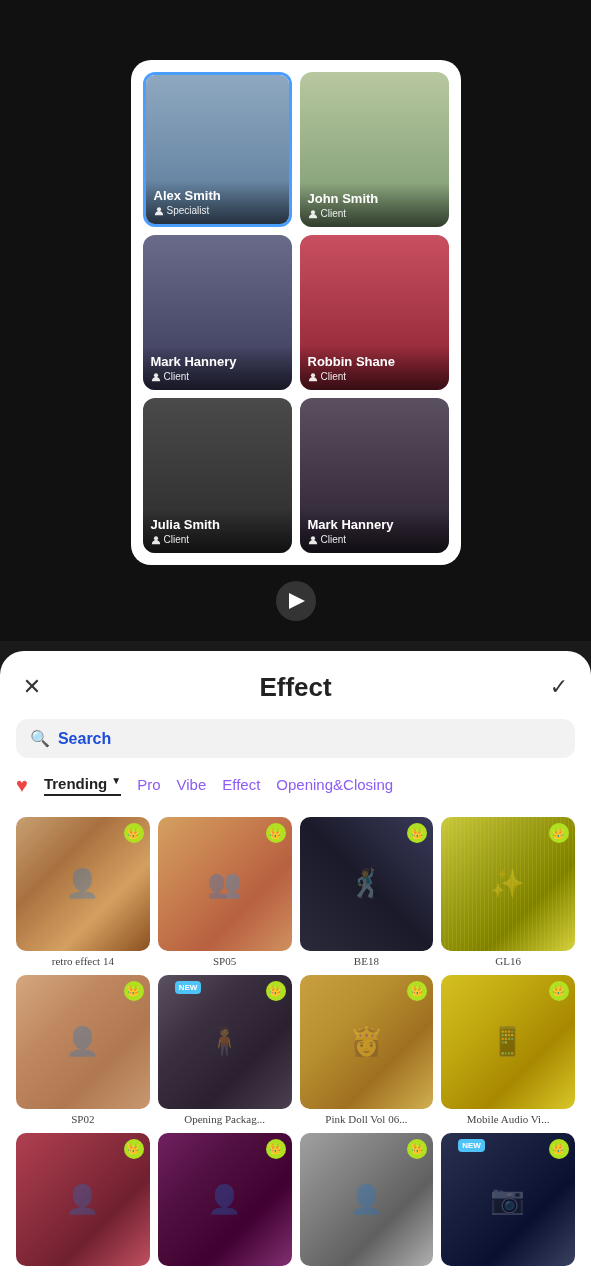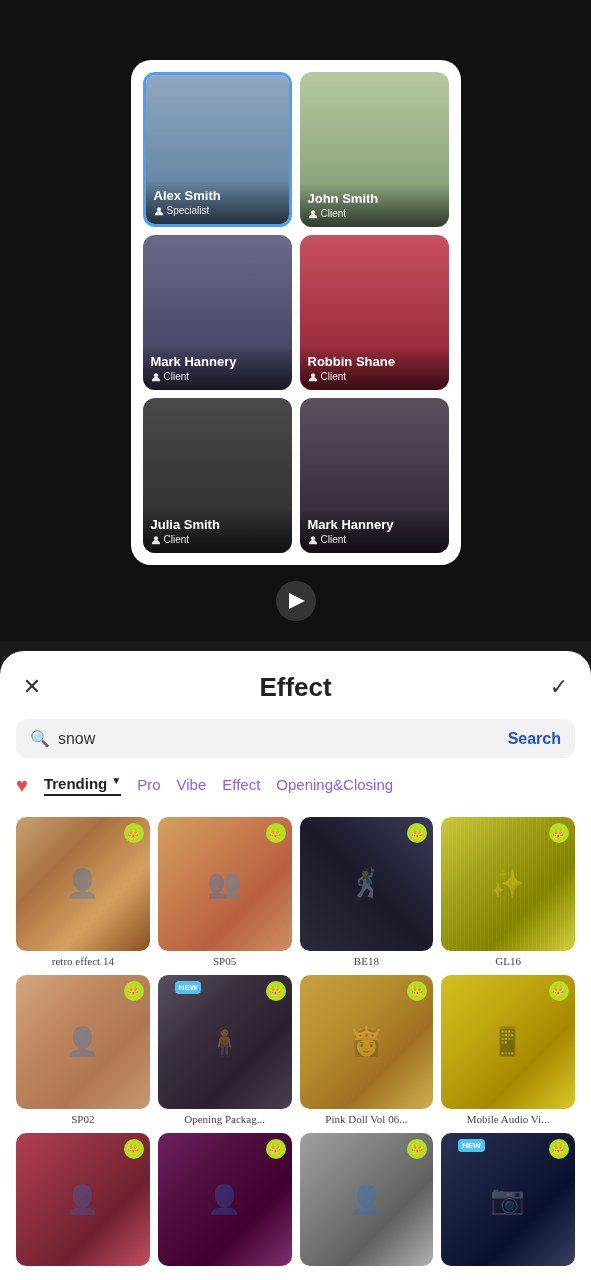--- a/index.html
+++ b/index.html
@@ -402,21 +402,20 @@
 
 <div class="effect-panel">
   <div class="effect-header">
     <button class="effect-close">✕</button>
     <span class="effect-title">Effect</span>
     <button class="effect-check">✓</button>
   </div>
 
   <div class="search-bar">
     <span class="search-icon-wrap">🔍</span>
-    <input class="search-input" type="text" value="snow" placeholder="snow" style="">
     <button class="search-btn">Search</button>
   </div>
 
   <div class="category-tabs" id="category-tabs">
 
   <span class="fav-icon">♥</span>
       <div class="tab-item active">
         <span class="tab-dropdown">Trending <span class="chevron-down">▼</span></span>
       </div>
       <div class="tab-item">Pro</div>

